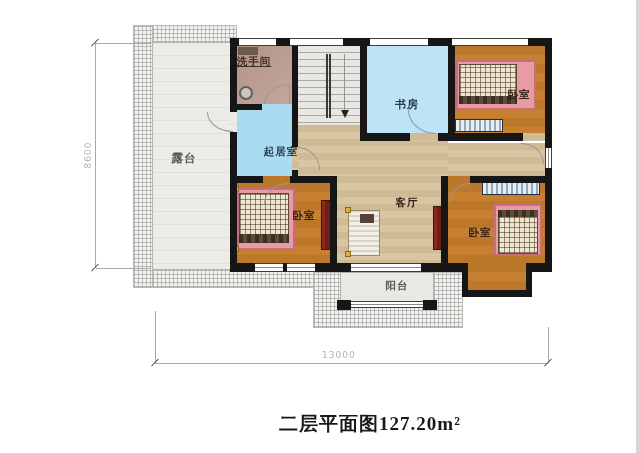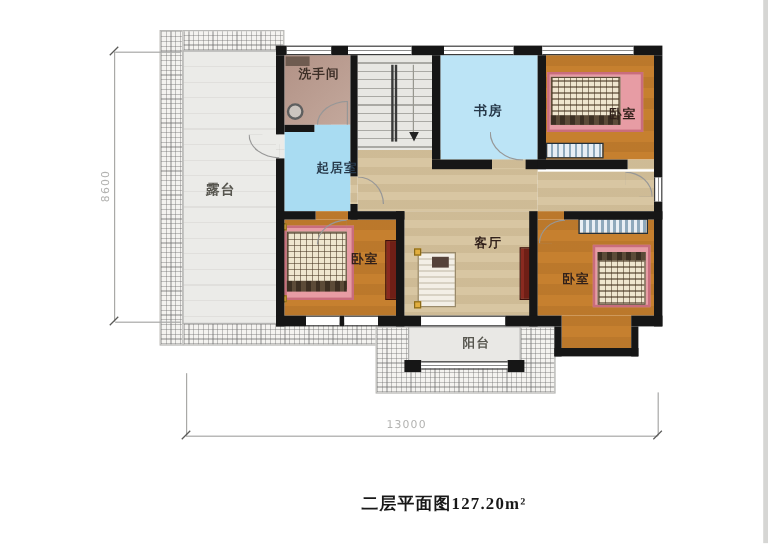--- a/index.html
+++ b/index.html
@@ -23,21 +23,21 @@
   .f-tan{background:
      repeating-linear-gradient(180deg, rgba(120,90,40,.10) 0 7px, transparent 7px 14px),
      var(--hall-floor,#d8c6a2);}
   .f-balcony{background:#e9e8e5;border:1px solid #b0b0ae;}
   .win-h{background:linear-gradient(180deg,#fff 0 45%,#8a8a8a 45% 55%,#fff 55% 100%);
      border-top:1px solid #3c3c3c;border-bottom:1px solid #3c3c3c;}
   .win-v{background:linear-gradient(90deg,#fff 0 45%,#8a8a8a 45% 55%,#fff 55% 100%);
      border-left:1px solid #3c3c3c;border-right:1px solid #3c3c3c;}
   .label{position:absolute;transform:translate(-50%,-50%);font-weight:bold;
      font-size:10.5px;letter-spacing:1px;white-space:nowrap;}
-  .lbl-dark{color:#31201a;} .lbl-blue{color:#27394a;} .lbl-gray{color:#57564f;}
+  .lbl-dark{color:#31201a;} .lbl-blue{color:#27394a;margin-top:12px;} .lbl-gray{color:#57564f;}
   .lbl-wash{color:#3c2f27;}
   .pink{background:var(--bed-pink,#e79ca4);border:2px solid var(--bed-pink-border,#c96d7d);}
   .mattress{background:
      repeating-linear-gradient(0deg, rgba(70,52,32,.55) 0 1px, transparent 1px 5px),
      repeating-linear-gradient(90deg, rgba(70,52,32,.55) 0 1px, transparent 1px 5px),
      var(--mattress,#efe6cf); border:1px solid #5c4a36;}
   .pillow{background:repeating-linear-gradient(90deg,#3c2f22 0 4px,#5c4b38 4px 8px);}
   .maroon{background:linear-gradient(90deg,#8a2a20 0 3px,var(--dresser-maroon,#6f1f16) 3px 100%);
      border:1px solid #3f0f0a;}
   .bluestripe{background:repeating-linear-gradient(90deg,#e8eef4 0 3px,#8fa9bc 3px 5px);
@@ -47,21 +47,21 @@
   .arc-tr{border-top:1px solid #979797;border-right:1px solid #979797;border-top-right-radius:100%;}
   .arc-bl{border-bottom:1px solid #979797;border-left:1px solid #979797;border-bottom-left-radius:100%;}
   .dim{color:var(--dim-color,#b3b3b1);font-size:9px;letter-spacing:1px;}
   .dimline-h{border-top:1px solid #a9a9a7;height:0;}
   .dimline-v{border-left:1px solid #a9a9a7;width:0;}
   .tick{width:10px;height:1px;background:#5a5a58;transform:rotate(-45deg);}
   .t-faded{color:#8d8d8d;font-family:"Liberation Serif","DejaVu Serif",serif;
      font-size:14.5px;letter-spacing:2px;text-align:center;border-bottom:1.5px solid #8a8a8a;
      padding-bottom:3px;opacity:.85;}
   .t-main{color:#181818;font-family:"Liberation Serif","DejaVu Serif",serif;
-     font-size:14px;font-weight:600;letter-spacing:1px;text-align:center;}
+     font-size:19px;font-weight:600;letter-spacing:1px;text-align:center;}
 </style>
 </head>
 <body>
 
 <div id="screen">
 
   <div class="abs hatch" style="left:133px;top:25px;width:20px;height:263px;"></div>
   <div class="abs hatch" style="left:152px;top:25px;width:85px;height:18px;"></div>
   <div class="abs hatch" style="left:152px;top:269px;width:168px;height:19px;"></div>
   <div class="abs hatch" style="left:313px;top:272px;width:150px;height:56px;"></div>
@@ -168,21 +168,21 @@
 
   <div class="abs arc-bl" style="left:207px;top:112px;width:26px;height:20px;"></div>
   <div class="abs arc-tl" style="left:264px;top:84px;width:26px;height:20px;border-right:1px solid #979797;"></div>
   <div class="abs arc-tr" style="left:298px;top:147px;width:22px;height:23px;"></div>
   <div class="abs arc-bl" style="left:408px;top:110px;width:28px;height:24px;"></div>
   <div class="abs arc-tr" style="left:521px;top:143px;width:23px;height:21px;"></div>
   <div class="abs arc-tl" style="left:264px;top:183px;width:25px;height:21px;"></div>
   <div class="abs arc-tl" style="left:449px;top:183px;width:22px;height:20px;"></div>
 
   <div class="label lbl-gray" style="left:184px;top:158px;font-size:11.5px;">露台</div>
-  <div class="label lbl-wash" style="left:266px;top:62px;">洗手间</div>
+  <div class="label lbl-wash" style="left:254px;top:62px;text-decoration:underline;">洗手间</div>
   <div class="label lbl-blue" style="left:281px;top:140px;">起居室</div>
   <div class="label lbl-blue" style="left:407px;top:92px;font-size:11px;">书房</div>
   <div class="label lbl-dark" style="left:519px;top:95px;">卧室</div>
   <div class="label lbl-dark" style="left:304px;top:216px;">卧室</div>
   <div class="label lbl-dark" style="left:480px;top:233px;">卧室</div>
   <div class="label lbl-dark" style="left:407px;top:203px;">客厅</div>
   <div class="label lbl-gray" style="left:397px;top:286px;">阳台</div>
 
   <div class="abs dimline-v" style="left:95px;top:43px;height:225px;"></div>
   <div class="abs dimline-h" style="left:96px;top:43px;width:55px;"></div>

